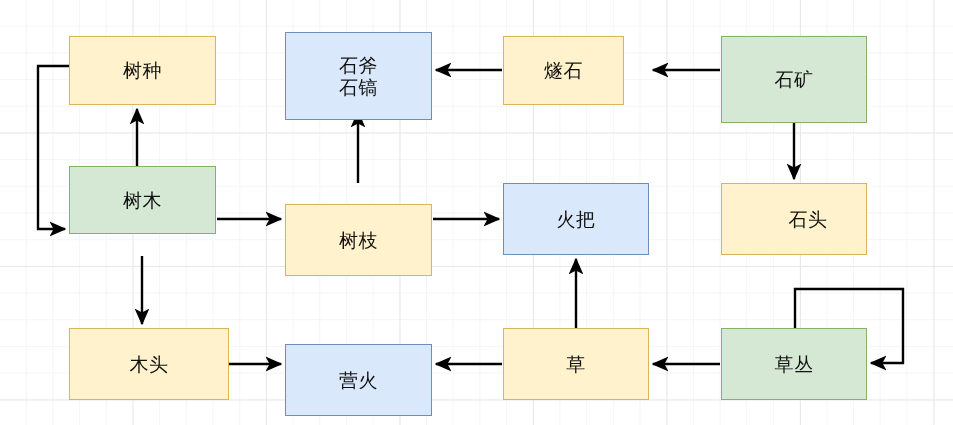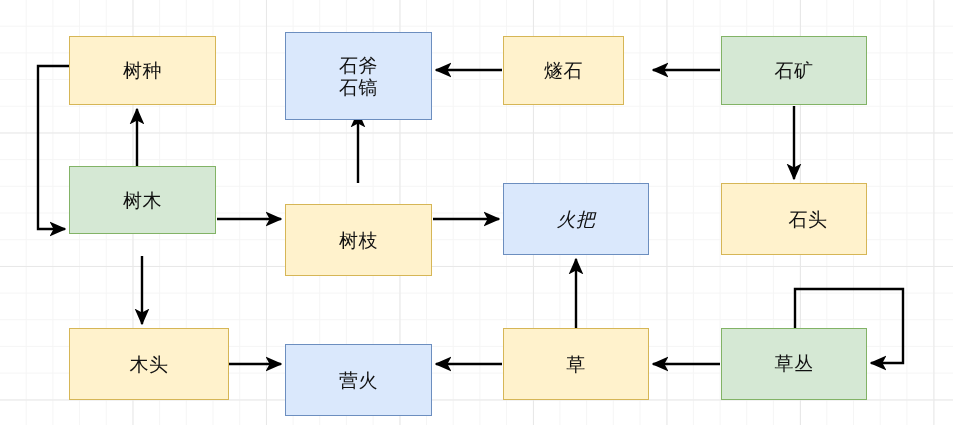--- a/index.html
+++ b/index.html
@@ -98,31 +98,31 @@
     </g>
   </svg>
 
   <div class="node fill-yellow" style="left:69px; top:36px; width:147px; height:69px;">树种</div>
 
   <div class="node fill-blue" style="left:285px; top:32px; width:147px; height:88px;">石斧
 石镐</div>
 
   <div class="node fill-yellow" style="left:503px; top:36px; width:121px; height:69px;">燧石</div>
 
-  <div class="node fill-green" style="left:721px; top:36px; width:146px; height:69px;">石矿</div>
+  <div class="node fill-green" style="left:721px; top:36px; width:146px; height:87px;">石矿</div>
 
   <div class="node fill-green" style="left:69px; top:166px; width:147px; height:68px;">树木</div>
 
   <div class="node fill-yellow" style="left:285px; top:183px; width:147px; height:72px;margin-top:21px;">树枝</div>
 
-  <div class="node fill-blue" style="left:503px; top:183px; width:146px; height:72px;font-style:italic;">火把</div>
+  <div class="node fill-blue" style="left:503px; top:183px; width:146px; height:72px;">火把</div>
 
   <div class="node fill-yellow" style="left:721px; top:183px; width:146px; height:72px;padding-left:28px;">石头</div>
 
   <div class="node fill-yellow" style="left:69px; top:328px; width:160px; height:72px;">木头</div>
 
   <div class="node fill-blue" style="left:285px; top:344px; width:147px; height:72px;text-align:center;">营火</div>
 
   <div class="node fill-yellow" style="left:503px; top:328px; width:146px; height:72px;">草</div>
 
-  <div class="node fill-green" style="left:721px; top:328px; width:146px; height:72px;font-family:Liberation Serif, serif;">草丛</div>
+  <div class="node fill-green" style="left:721px; top:328px; width:146px; height:72px;">草丛</div>
 
 </div>
 
 </body></html>

